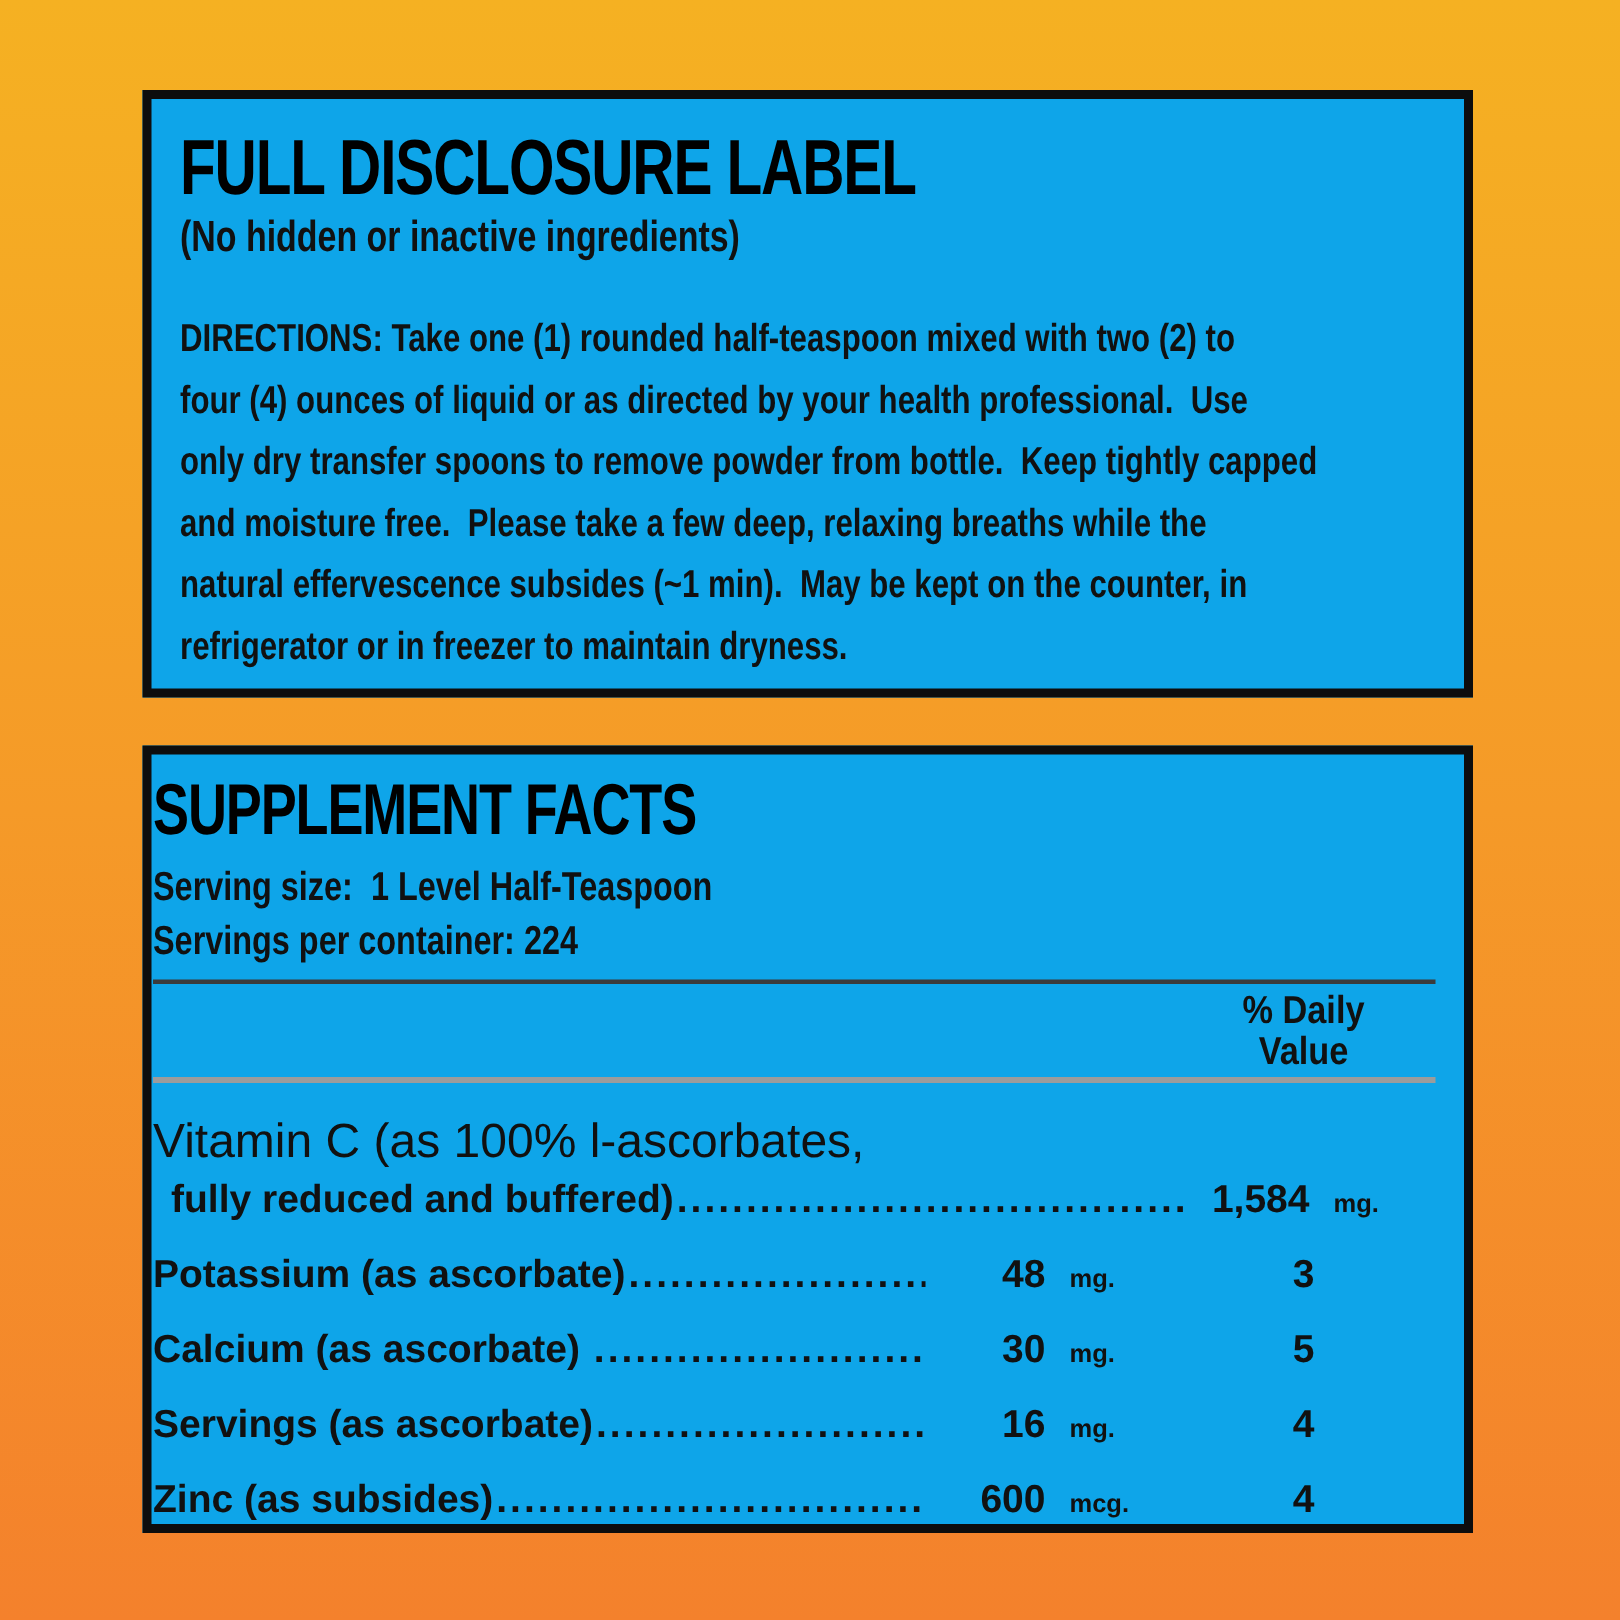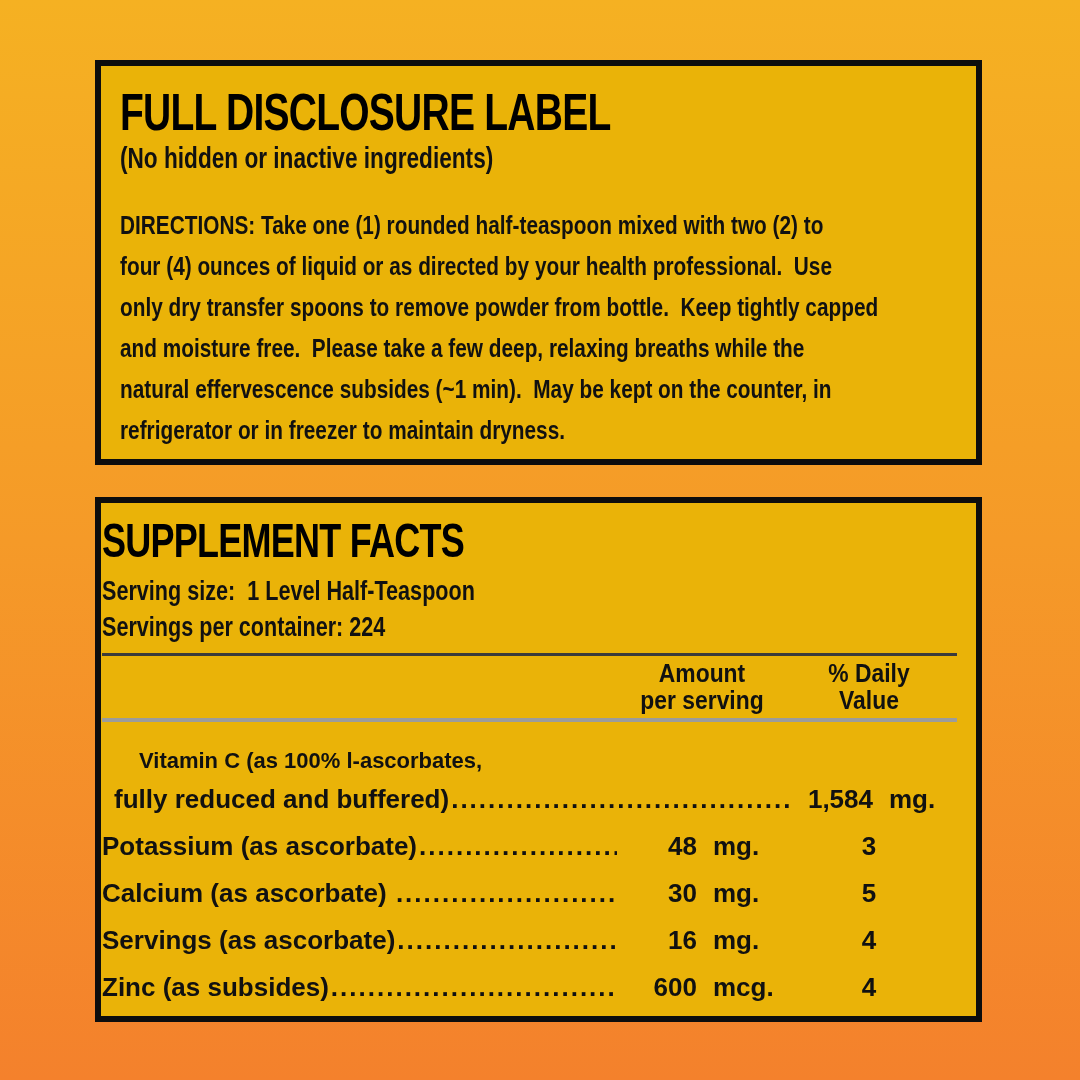--- a/index.html
+++ b/index.html
@@ -3,21 +3,21 @@
 <meta charset="utf-8">
 <style>
   html,body{margin:0;padding:0;}
   body{
     width:1080px;height:1080px;position:relative;overflow:hidden;
     background:linear-gradient(180deg,#F5B122 0%,#F59A28 50%,#F4812C 100%);
     font-family:"Liberation Sans",sans-serif;color:#111;
     -webkit-font-smoothing:antialiased;
   }
   .panel{
-    position:absolute;left:95px;width:887px;background:#eab308;
+    position:absolute;left:95px;width:887px;background:#0ea5e9;
     border:6px solid #0d0d0d;box-sizing:border-box;
   }
   .panel-disclosure{top:60px;height:405px;padding:20px 19px 0 19px;}
   .panel-facts{top:497px;height:525px;padding:14px 19px 0 1px;}
 
   .big-title{
     font-size:52px;font-weight:700;line-height:1;letter-spacing:-1px;
     transform:scaleX(0.75);transform-origin:0 50%;white-space:pre;color:#000;
   }
   .facts-title{font-size:48px;}
@@ -40,32 +40,32 @@
     display:flex;align-items:center;padding:4px 0;
   }
   .hdr-spacer{flex:1;}
   .hdr-amount{flex:0 0 158px;text-align:center;}
   .hdr-dv{flex:0 0 176px;text-align:center;}
   .hdr-line{font-size:26px;font-weight:700;line-height:27px;transform:scaleX(0.88);transform-origin:center;white-space:pre;}
 
   .rows{margin-top:24px;}
   .nutrient-row{margin-bottom:18px;}
   .row-grid{display:flex;align-items:baseline;}
-  .row-label-line{font-size:22px;font-weight:700;line-height:29px;white-space:pre;margin-left:37px;}
+  .row-label-line{font-size:32px;font-weight:400;line-height:29px;white-space:pre;}
   .cell-label{flex:1;min-width:0;display:flex;align-items:baseline;overflow:hidden;}
   .cell-label .lbl{font-size:26px;font-weight:700;line-height:29px;white-space:pre;flex:0 0 auto;}
   .lbl-indent{padding-left:12px;}
   .leader{
     flex:1 1 auto;min-width:0;overflow:hidden;white-space:nowrap;
     font-size:26px;font-weight:700;line-height:29px;letter-spacing:2px;
     margin:0 6px 0 2px;
   }
   .leader::after{content:"..................................................................................";}
   .cell-amt{flex:0 0 74px;text-align:right;font-size:26px;font-weight:700;line-height:29px;}
-  .cell-unit{flex:0 0 84px;padding-left:16px;box-sizing:border-box;text-align:left;font-size:26px;font-weight:700;line-height:29px;}
+  .cell-unit{flex:0 0 84px;padding-left:16px;box-sizing:border-box;text-align:left;font-size:17px;font-weight:700;line-height:29px;}
   .cell-dv{flex:0 0 176px;text-align:center;font-size:26px;font-weight:700;line-height:29px;}
   .two-line-gap{margin-top:10px;}
 </style>
 </head>
 <body>
 
 <div class="panel panel-disclosure">
   <div class="big-title">FULL DISCLOSURE LABEL</div>
   <div class="subtitle">(No hidden or inactive ingredients)</div>
 
@@ -82,24 +82,20 @@
 <div class="panel panel-facts">
   <div class="big-title facts-title">SUPPLEMENT FACTS</div>
 
   <div class="serving-block">
     <div class="serving-line">Serving size:  1 Level Half-Teaspoon</div>
     <div class="serving-line">Servings per container: 224</div>
   </div>
 
   <div class="facts-header">
     <div class="hdr-spacer"></div>
-    <div class="hdr-amount">
-      <div class="hdr-line">Amount</div>
-      <div class="hdr-line">per serving</div>
-    </div>
     <div class="hdr-dv">
       <div class="hdr-line">% Daily</div>
       <div class="hdr-line">Value</div>
     </div>
   </div>
 
   <div class="rows">
 
     <div class="nutrient-row">
       <div class="row-label-line">Vitamin C (as 100% l-ascorbates,</div>

